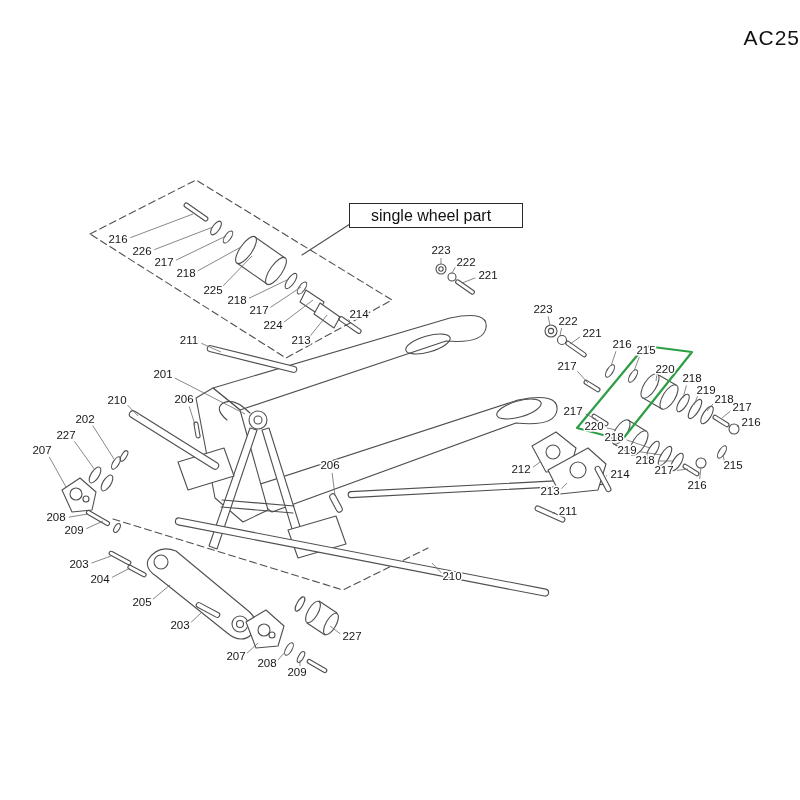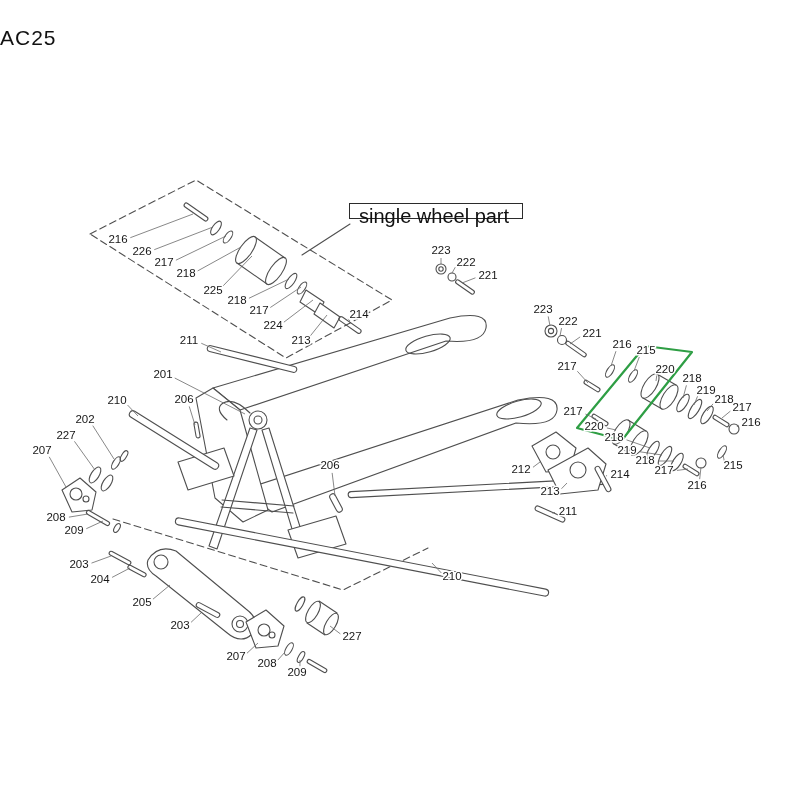--- a/index.html
+++ b/index.html
@@ -2,27 +2,27 @@
 <html><head>
 <meta charset="utf-8">
 <style>
   html,body{margin:0;padding:0;}
   body{
     width:800px;height:800px;background:#ffffff;position:relative;overflow:hidden;
     font-family:"Liberation Sans",sans-serif;
   }
   #drawing{position:absolute;left:0;top:0;}
   .title{
-    position:absolute;top:26px;left:0;width:100%;text-align:left;
+    position:absolute;top:26px;left:0;width:100%;text-align:right;
     font-size:21px;color:#111;letter-spacing:1px;z-index:4;
   }
   .callout{
-    position:absolute;left:349px;top:203px;width:174px;height:16px;
-    border:1.6px solid #2b2b2b;background:#fff;font-size:20px;line-height:24px;
-    padding-left:9px;color:#111;box-sizing:border-box;z-index:3;
+    position:absolute;left:349px;top:203px;width:174px;height:25px;
+    border:1.6px solid #2b2b2b;background:#fff;font-size:16px;line-height:24px;
+    padding-left:21px;color:#111;box-sizing:border-box;z-index:3;
   }
   .part-label{
     font-size:11.5px;fill:#161616;text-anchor:middle;dominant-baseline:middle;
     paint-order:stroke;stroke:#ffffff;stroke-width:3px;
     font-family:"Liberation Sans",sans-serif;
   }
   .leader{stroke:#6a6a6a;stroke-width:0.8;}
 </style>
 </head>
 <body>

